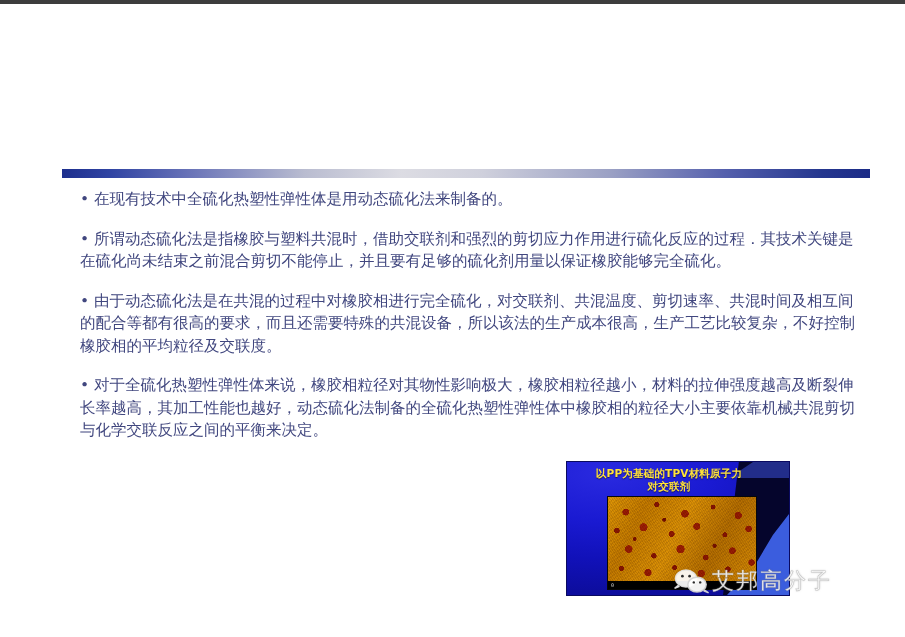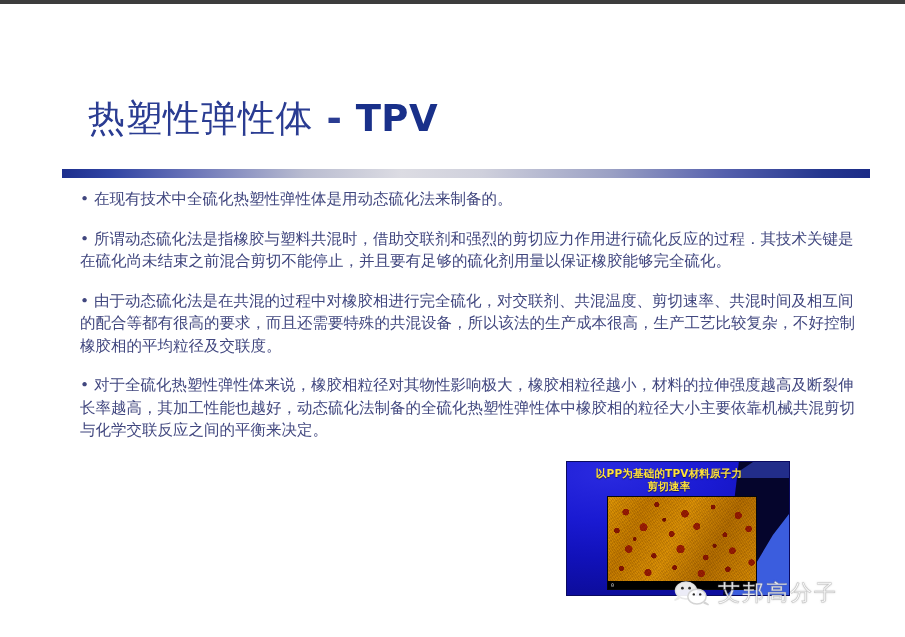--- a/index.html
+++ b/index.html
@@ -221,23 +221,21 @@
     line-height: 6px;
   }
 
   
   .watermark {
     position: absolute;
     left: 672px;
     top: 566px;
     display: flex;
     align-items: center;
-    gap: 6px;
     pointer-events: none;
-    margin-top: 12px;
   }
   .wechat-icon {
     position: relative;
     width: 40px;
     height: 27px;
     flex: 0 0 auto;
   }
   .wm-text {
     font-family: "DejaVu Sans", "Liberation Sans", sans-serif;
     font-size: 22px;
@@ -248,42 +246,39 @@
     -webkit-text-stroke: 0.6px rgba(150,150,150,0.45);
   }
 </style>
 </head>
 <body>
 
 <div class="slide">
 
   <div class="top-strip"></div>
 
-  <div class="title">
-    <span class="title-zh">热塑性弹性体</span><span class="title-dash"> - </span><span class="title-en">TPV</span>
-  </div>
 
   <div class="divider"></div>
 
   <div class="body-text">
     <p class="para">• 在现有技术中全硫化热塑性弹性体是用动态硫化法来制备的。</p>
     <p class="para">• 所谓动态硫化法是指橡胶与塑料共混时，借助交联剂和强烈的剪切应力作用进行硫化反应的过程．其技术关键是在硫化尚未结束之前混合剪切不能停止，并且要有足够的硫化剂用量以保证橡胶能够完全硫化。</p>
     <p class="para">• 由于动态硫化法是在共混的过程中对橡胶相进行完全硫化，对交联剂、共混温度、剪切速率、共混时间及相互间的配合等都有很高的要求，而且还需要特殊的共混设备，所以该法的生产成本很高，生产工艺比较复杂，不好控制橡胶相的平均粒径及交联度。</p>
     <p class="para">• 对于全硫化热塑性弹性体来说，橡胶相粒径对其物性影响极大，橡胶相粒径越小，材料的拉伸强度越高及断裂伸长率越高，其加工性能也越好，动态硫化法制备的全硫化热塑性弹性体中橡胶相的粒径大小主要依靠机械共混剪切与化学交联反应之间的平衡来决定。</p>
   </div>
 
   <div class="inset">
     <div class="inset-bg"></div>
     <div class="inset-dark"></div>
     <div class="inset-ribbon2"></div>
     <div class="inset-ribbon"></div>
 
     <div class="inset-heading">
       <div>以PP为基础的TPV材料原子力</div>
-      <div>剪切速率</div>
+      <div>对交联剂</div>
     </div>
 
     <div class="micrograph">
       <div class="micrograph-img">
         <div class="micrograph-grain"></div>
       </div>
       <div class="micrograph-scale">0</div>
     </div>
   </div>
 

